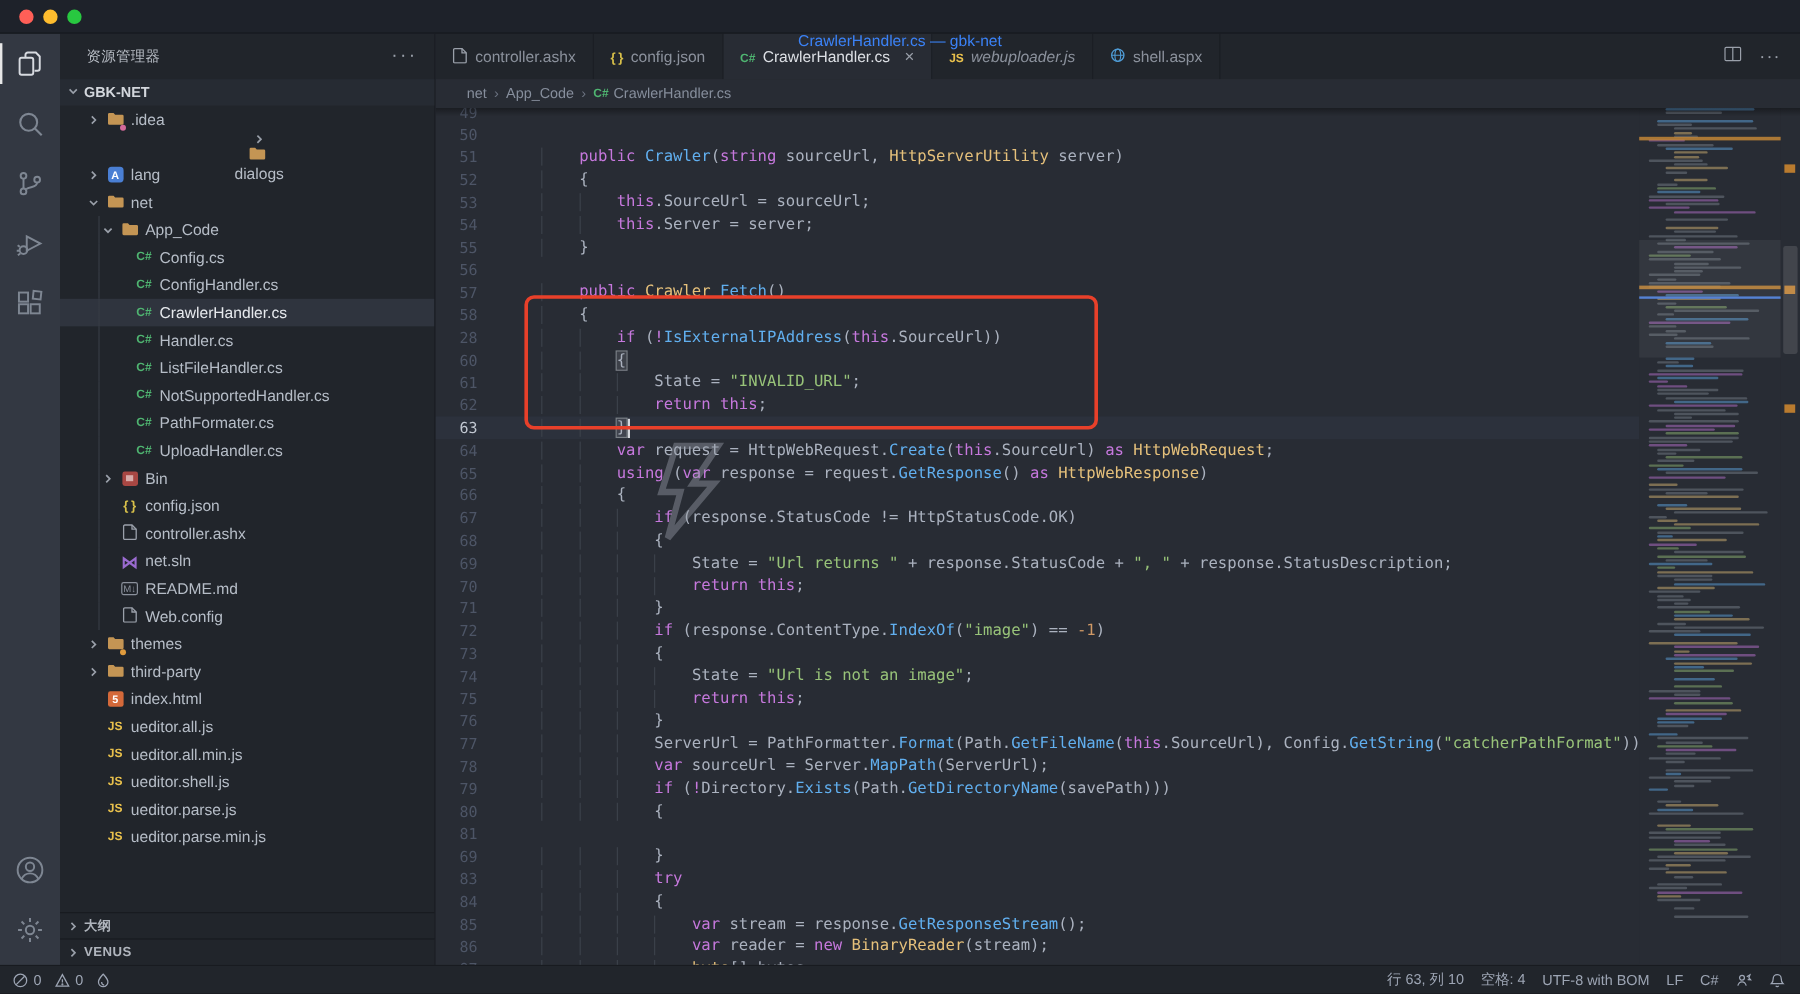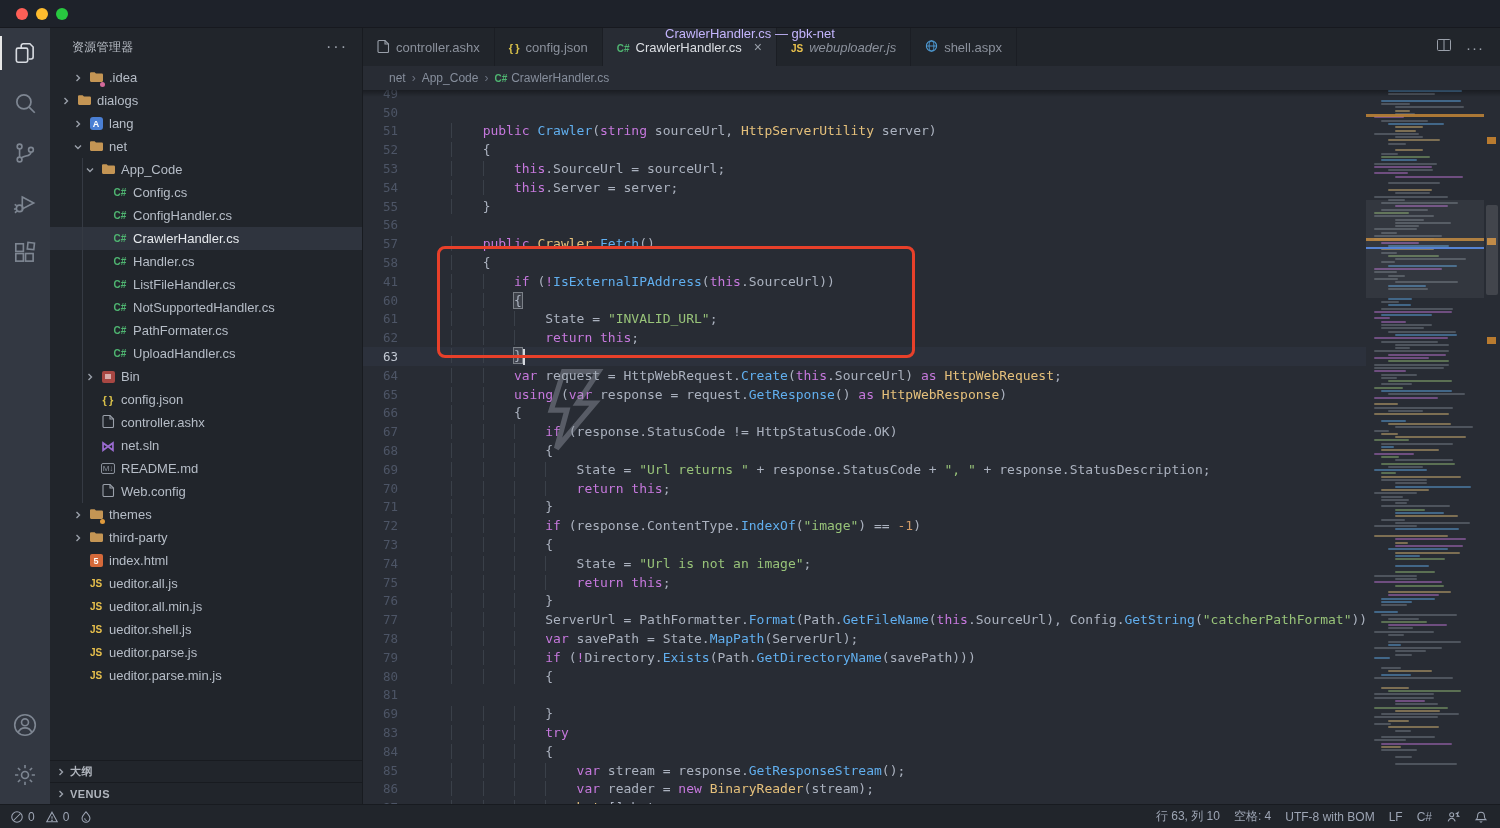--- a/index.html
+++ b/index.html
@@ -5,21 +5,21 @@
   * { margin:0; padding:0; box-sizing:border-box; }
   html,body { background:#14161a; }
   body { font-family:"Liberation Sans", sans-serif; }
   #window { position:relative; width:1500px; height:828px; background:#282c34; overflow:hidden; }
 
   
   .titlebar { position:relative; height:28px; background:#1e222a; display:flex; align-items:center; justify-content:center; border-bottom:1px solid #17191f; }
   .traffic { position:absolute; left:16px; top:8px; display:flex; gap:8px; }
   .tl { width:12px; height:12px; border-radius:50%; }
   .tl.r{background:#ff5f57}.tl.y{background:#febc2e}.tl.g{background:#28c840}
-  .wtitle { font-size:13px; color:#c4b5fd;margin-top:40px; }
+  .wtitle { font-size:13px; color:#3b82f6;margin-top:40px; }
 
   
   .main { display:flex; height:776px; }
 
   
   .activitybar { width:50px; background:#333842; display:flex; flex-direction:column; align-items:center; }
   .ab-top { flex:1; display:flex; flex-direction:column; width:100%; }
   .ab-item { position:relative; width:50px; height:50px; display:flex; align-items:center; justify-content:center; color:#7e8692; cursor:pointer; }
   .ab-item.active { color:#d7dae0; }
   .ab-item.active::before { content:''; position:absolute; left:0; top:8px; bottom:8px; width:2px; background:#e7e7e7; }
@@ -185,35 +185,41 @@
             </svg>
           </div>
         </div>
     </div>
 
     <div class="sidebar">
       <div class="sb-header">
         <span class="sb-title">资源管理器</span>
         <span class="sb-more">···</span>
       </div>
+      <div class="root-row">
+        <span class="chev"><svg width="10" height="10" viewBox="0 0 10 10">
+              <polyline points="2,3.5 5,6.5 8,3.5" fill="none" stroke="#9aa0aa" stroke-width="1.4"></polyline>
+            </svg></span>
+        <span class="root-label">GBK-NET</span>
+      </div>
       <div class="tree" id="tree">
           <div class="trow" style="padding-left: 20px;">
             <span class="chev">
               <svg width="10" height="10" viewBox="0 0 10 10">
                 <polyline points="3.5,2 6.5,5 3.5,8" fill="none" stroke="#9aa0aa" stroke-width="1.4"></polyline>
               </svg>
             </span>
             <span class="ficon">
               <span class="ic-folder ic-dot dot-pink"><svg viewBox="0 0 16 14">
                   <path d="M1 3.5 A1.2 1.2 0 0 1 2.2 2.3 H6l1.4 1.5h6.4A1.2 1.2 0 0 1 15 5v6.7a1.2 1.2 0 0 1-1.2 1.2H2.2A1.2 1.2 0 0 1 1 11.7Z" fill="#c49554"></path>
                 </svg></span>
             </span>
             <span class="tlabel">.idea</span>
           </div>
-          <div class="trow" style="padding-left: 8px;">
+          <div class="trow" style="padding-left: 20px; flex-direction: column;">
             <span class="chev">
               <svg width="10" height="10" viewBox="0 0 10 10">
                 <polyline points="3.5,2 6.5,5 3.5,8" fill="none" stroke="#9aa0aa" stroke-width="1.4"></polyline>
               </svg>
             </span>
             <span class="ficon">
               <span class="ic-folder"><svg viewBox="0 0 16 14">
                   <path d="M1 3.5 A1.2 1.2 0 0 1 2.2 2.3 H6l1.4 1.5h6.4A1.2 1.2 0 0 1 15 5v6.7a1.2 1.2 0 0 1-1.2 1.2H2.2A1.2 1.2 0 0 1 1 11.7Z" fill="#c49554"></path>
                 </svg></span>
             </span>
@@ -535,21 +541,21 @@
             </div>
             <div class="crow">
               <span class="lnum">57</span>
               <span class="lcontent"><span class="ig">    </span><span class="ig g">    </span><span class="tok-k">public </span><span class="tok-t">Crawler</span><span class="tok-p"> </span><span class="tok-f">Fetch</span><span class="tok-p">()</span></span>
             </div>
             <div class="crow">
               <span class="lnum">58</span>
               <span class="lcontent"><span class="ig">    </span><span class="ig g">    </span><span class="tok-p">{</span></span>
             </div>
             <div class="crow">
-              <span class="lnum">41</span>
+              <span class="lnum">28</span>
               <span class="lcontent"><span class="ig">    </span><span class="ig g">    </span><span class="ig g">    </span><span class="tok-k">if</span><span class="tok-p"> (</span><span class="tok-k">!</span><span class="tok-f">IsExternalIPAddress</span><span class="tok-p">(</span><span class="tok-k">this</span><span class="tok-p">.SourceUrl))</span></span>
             </div>
             <div class="crow">
               <span class="lnum">60</span>
               <span class="lcontent"><span class="ig">    </span><span class="ig g">    </span><span class="ig g">    </span><span class="tok-b">{</span></span>
             </div>
             <div class="crow">
               <span class="lnum">61</span>
               <span class="lcontent"><span class="ig">    </span><span class="ig g">    </span><span class="ig g">    </span><span class="ig g">    </span><span class="tok-p">State = </span><span class="tok-s">"INVALID_URL"</span><span class="tok-p">;</span></span>
             </div>
@@ -612,21 +618,21 @@
             <div class="crow">
               <span class="lnum">76</span>
               <span class="lcontent"><span class="ig">    </span><span class="ig g">    </span><span class="ig g">    </span><span class="ig g">    </span><span class="tok-p">}</span></span>
             </div>
             <div class="crow">
               <span class="lnum">77</span>
               <span class="lcontent"><span class="ig">    </span><span class="ig g">    </span><span class="ig g">    </span><span class="ig g">    </span><span class="tok-p">ServerUrl = PathFormatter.</span><span class="tok-f">Format</span><span class="tok-p">(Path.</span><span class="tok-f">GetFileName</span><span class="tok-p">(</span><span class="tok-k">this</span><span class="tok-p">.SourceUrl), Config.</span><span class="tok-f">GetString</span><span class="tok-p">(</span><span class="tok-s">"catcherPathFormat"</span><span class="tok-p">));</span></span>
             </div>
             <div class="crow">
               <span class="lnum">78</span>
-              <span class="lcontent"><span class="ig">    </span><span class="ig g">    </span><span class="ig g">    </span><span class="ig g">    </span><span class="tok-k">var</span><span class="tok-p"> savePath = State.</span><span class="tok-f">MapPath</span><span class="tok-p">(ServerUrl);</span></span>
+              <span class="lcontent"><span class="ig">    </span><span class="ig g">    </span><span class="ig g">    </span><span class="ig g">    </span><span class="tok-k">var</span><span class="tok-p"> sourceUrl = Server.</span><span class="tok-f">MapPath</span><span class="tok-p">(ServerUrl);</span></span>
             </div>
             <div class="crow">
               <span class="lnum">79</span>
               <span class="lcontent"><span class="ig">    </span><span class="ig g">    </span><span class="ig g">    </span><span class="ig g">    </span><span class="tok-k">if</span><span class="tok-p"> (</span><span class="tok-k">!</span><span class="tok-p">Directory.</span><span class="tok-f">Exists</span><span class="tok-p">(Path.</span><span class="tok-f">GetDirectoryName</span><span class="tok-p">(savePath)))</span></span>
             </div>
             <div class="crow">
               <span class="lnum">80</span>
               <span class="lcontent"><span class="ig">    </span><span class="ig g">    </span><span class="ig g">    </span><span class="ig g">    </span><span class="tok-p">{</span></span>
             </div>
             <div class="crow">

